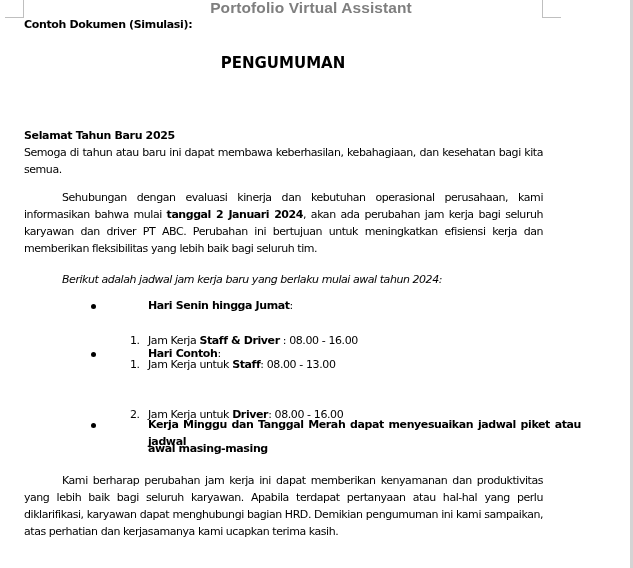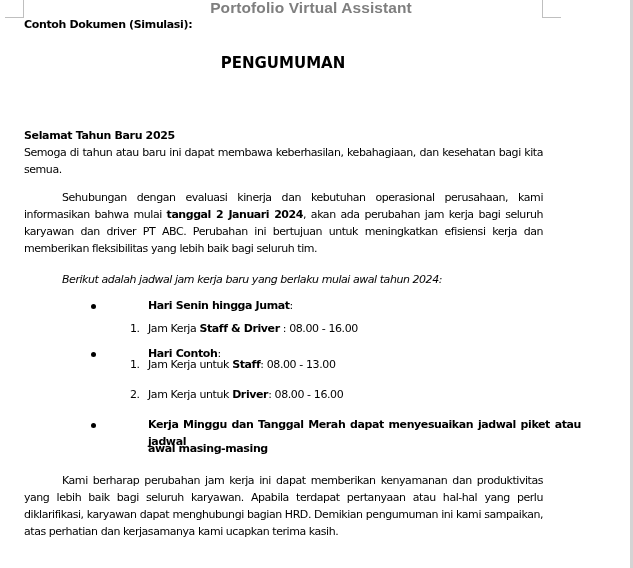--- a/index.html
+++ b/index.html
@@ -60,32 +60,32 @@
   <div class="abs para" style="top:144px;">Semoga di tahun atau baru ini dapat membawa keberhasilan, kebahagiaan, dan kesehatan bagi kita semua.</div>
 
   <div class="abs para indent" style="top:189px;"><span>Sehubungan dengan evaluasi kinerja dan kebutuhan operasional perusahaan, kami informasikan bahwa mulai </span><b>tanggal 2 Januari 2024</b><span>, akan ada perubahan jam kerja bagi seluruh karyawan dan driver PT ABC. Perubahan ini bertujuan untuk meningkatkan efisiensi kerja dan memberikan fleksibilitas yang lebih baik bagi seluruh tim.</span></div>
 
   <div class="abs para indent" style="top:271px;font-style:italic;">Berikut adalah jadwal jam kerja baru yang berlaku mulai awal tahun 2024:</div>
 
   <div class="bullet" style="top:297px;">
     <span class="dot"></span>
     <span class="txt"><span>Hari Senin hingga Jumat</span><span style="font-weight:normal">:</span></span>
   </div>
-  <div class="num-item" style="top:320px;">
+  <div class="num-item" style="top:332px;">
     <span class="n">1.</span><span>Jam Kerja </span><b>Staff &amp; Driver</b><span> : 08.00 - 16.00</span>
   </div>
 
   <div class="bullet" style="top:345px;">
     <span class="dot"></span>
     <span class="txt"><span>Hari Contoh</span><span style="font-weight:normal">:</span></span>
   </div>
   <div class="num-item" style="top:356px;">
     <span class="n">1.</span><span>Jam Kerja untuk </span><b>Staff</b><span>: 08.00 - 13.00</span>
   </div>
-  <div class="num-item" style="top:386px;">
+  <div class="num-item" style="top:406px;">
     <span class="n">2.</span><span>Jam Kerja untuk </span><b>Driver</b><span>: 08.00 - 16.00</span>
   </div>
 
   <div class="bullet" style="top:416px;">
     <span class="dot"></span>
     <span class="txt" style="width:433px; text-align:justify; text-align-last:justify; white-space:normal;">Kerja Minggu dan Tanggal Merah dapat menyesuaikan jadwal piket atau jadwal</span>
     <span class="txt" style="top:24px;">awal masing-masing</span>
   </div>
 
   <div class="abs para indent" style="top:472px;">Kami berharap perubahan jam kerja ini dapat memberikan kenyamanan dan produktivitas yang lebih baik bagi seluruh karyawan. Apabila terdapat pertanyaan atau hal-hal yang perlu diklarifikasi, karyawan dapat menghubungi bagian HRD. Demikian pengumuman ini kami sampaikan, atas perhatian dan kerjasamanya kami ucapkan terima kasih.</div>

